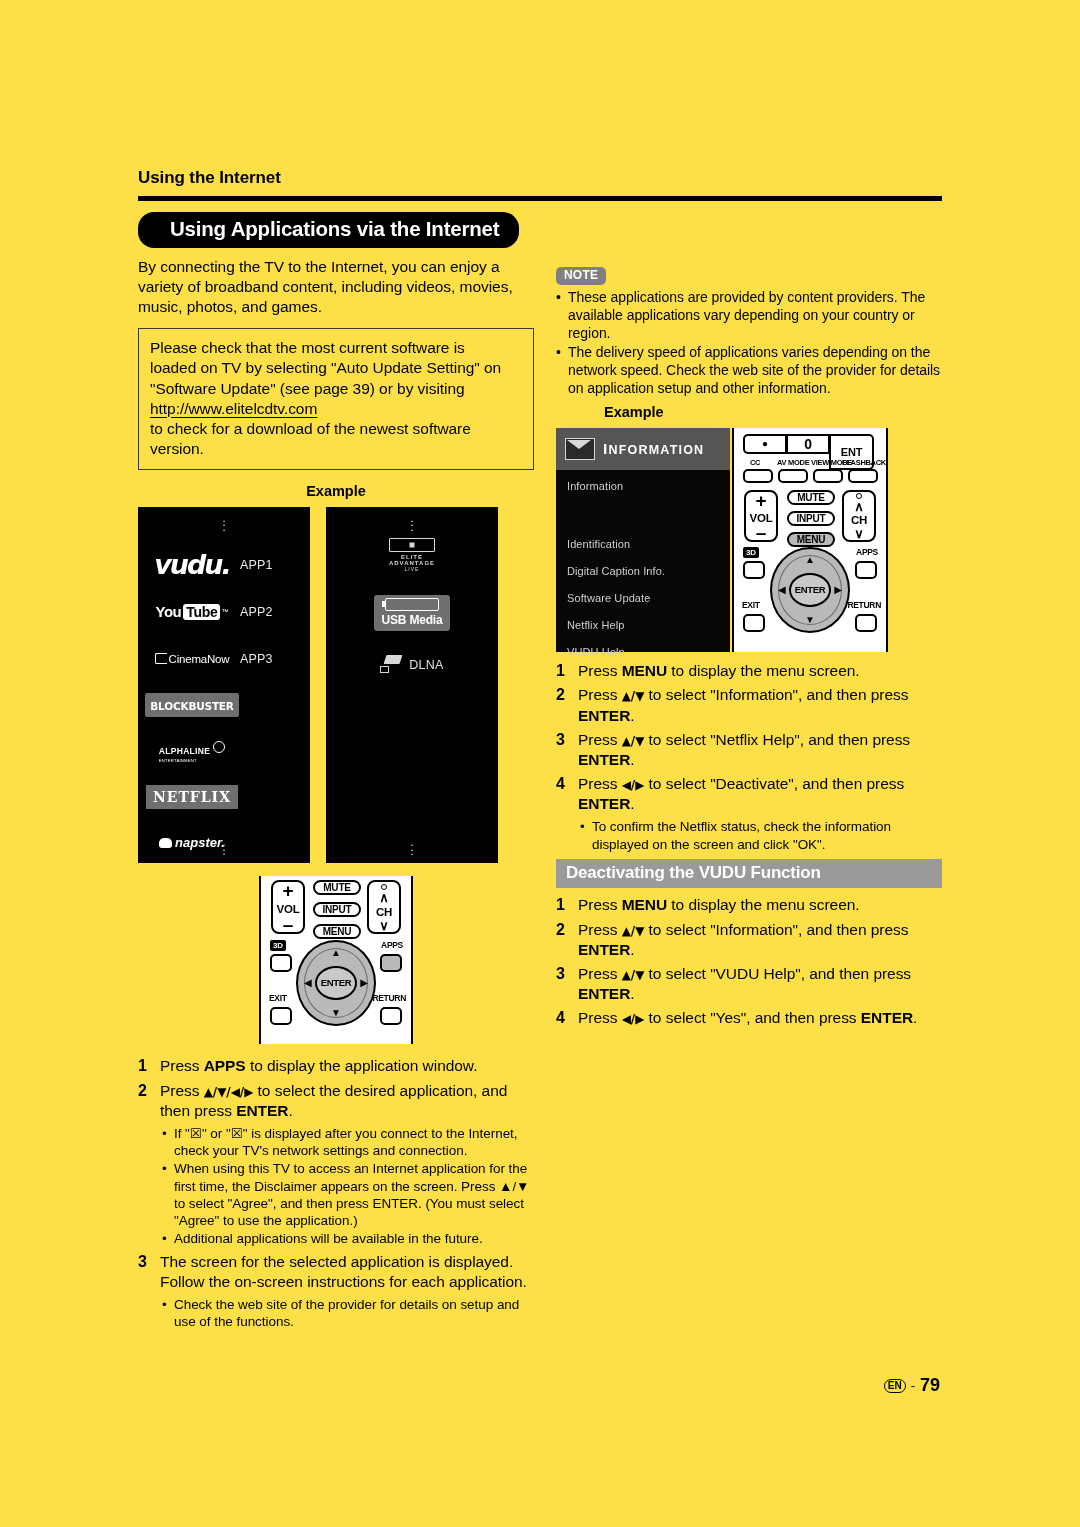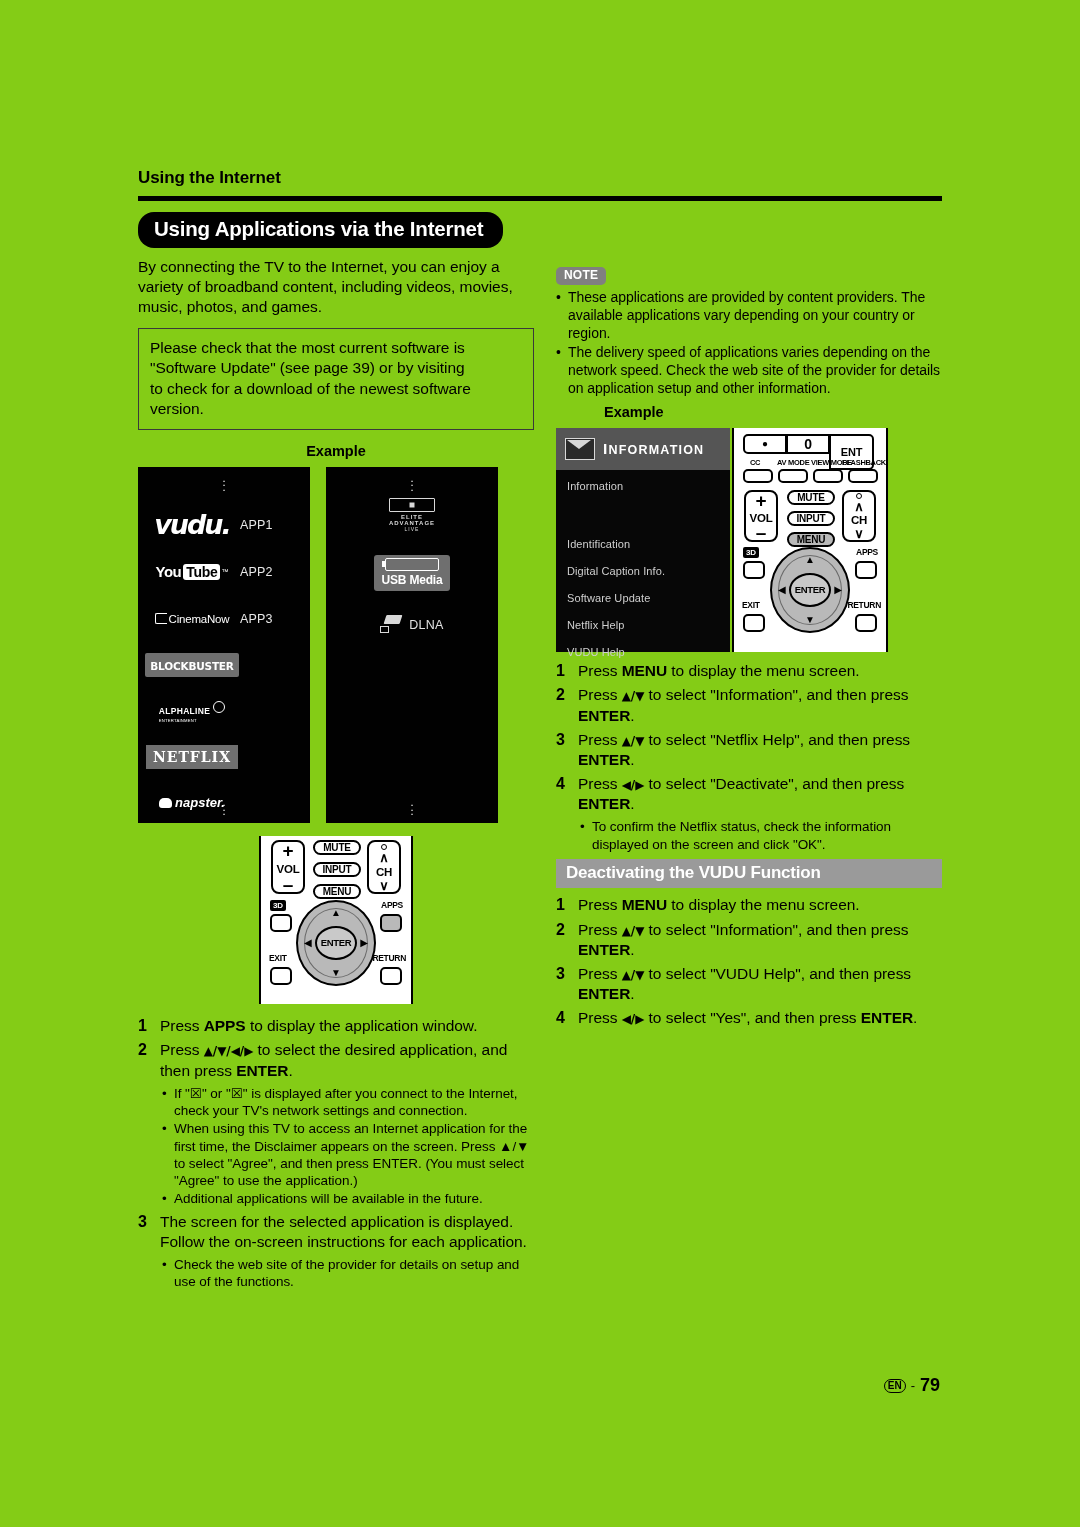--- a/index.html
+++ b/index.html
@@ -4,21 +4,21 @@
 <style>
   html, body {
     margin: 0;
     padding: 0;
     background: #ffffff;
   }
   .page {
     position: relative;
     width: 1080px;
     height: 1527px;
-    background: #84cc16;
+    background: #fde047;
     font-family: "Liberation Sans", sans-serif;
     color: #000;
     overflow: hidden;
   }
 
   
   .running-head {
     position: absolute;
     left: 138px;
     top: 168px;
@@ -50,21 +50,21 @@
     margin-top: 45px;
   }
 
   
   .pill-title {
     display: inline-block;
     background: #000;
     color: #fff;
     font-size: 20.5px;
     font-weight: bold;
-    padding: 5px 20px 7px 16px;
+    padding: 5px 20px 7px 32px;
     border-radius: 16px;
     letter-spacing: -0.2px;
     white-space: nowrap;
   }
 
   .body-text {
     font-size: 15.5px;
     line-height: 1.30;
     margin-top: 9px;
     letter-spacing: -0.05px;
@@ -456,21 +456,23 @@
   <div class="head-rule"></div>
 
   <div class="col-left">
 
     <div class="pill-title">Using Applications via the Internet</div>
 
     <div class="body-text">By connecting the TV to the Internet, you can enjoy a variety of broadband content, including videos, movies, music, photos, and games.</div>
 
     <div class="notice-box">
       <div>Please check that the most current software is</div>
+      <div>loaded on TV by selecting "Auto Update Setting" on</div>
       <div>"Software Update" (see page 39) or by visiting</div>
+      <div class="url-line">http://www.elitelcdtv.com</div>
       <div>to check for a download of the newest software version.</div>
     </div>
 
     <div class="example-cap">Example</div>
 
     
     <div class="panels">
 
       <div class="panel">
         <div class="vdots top">

